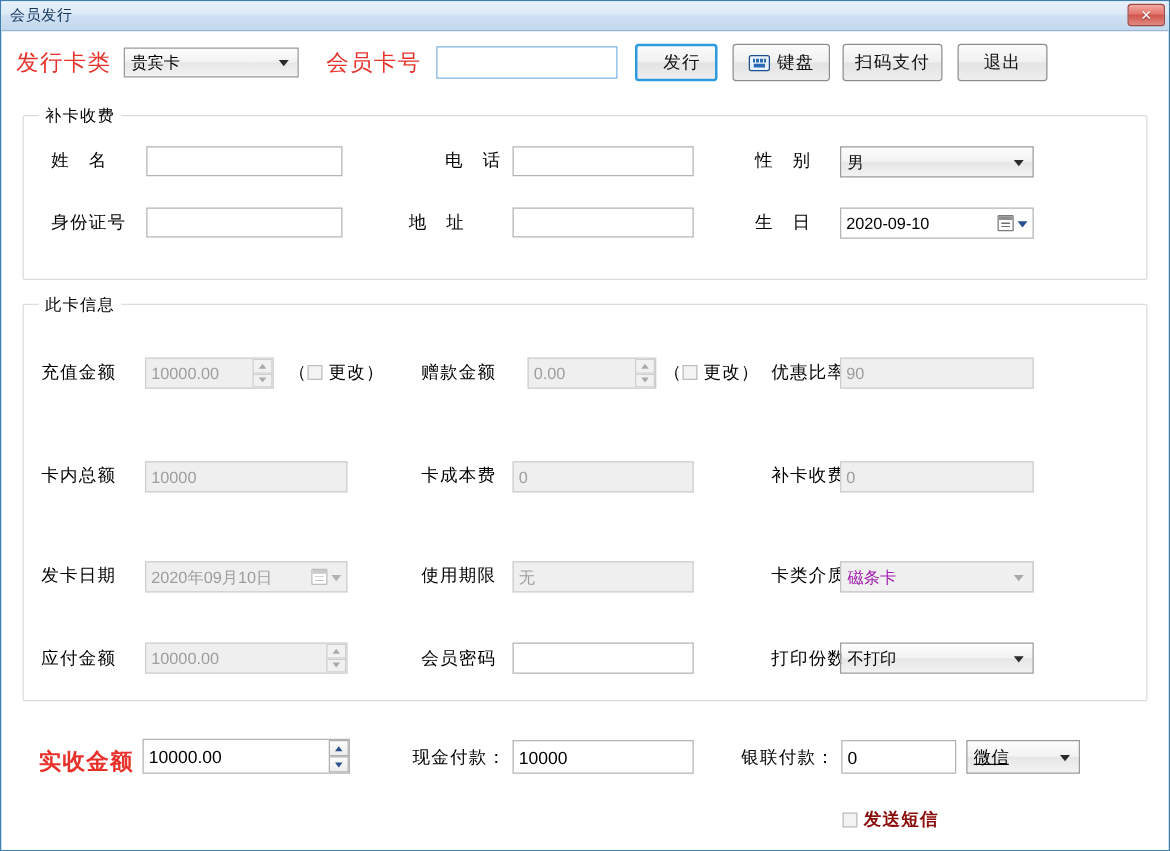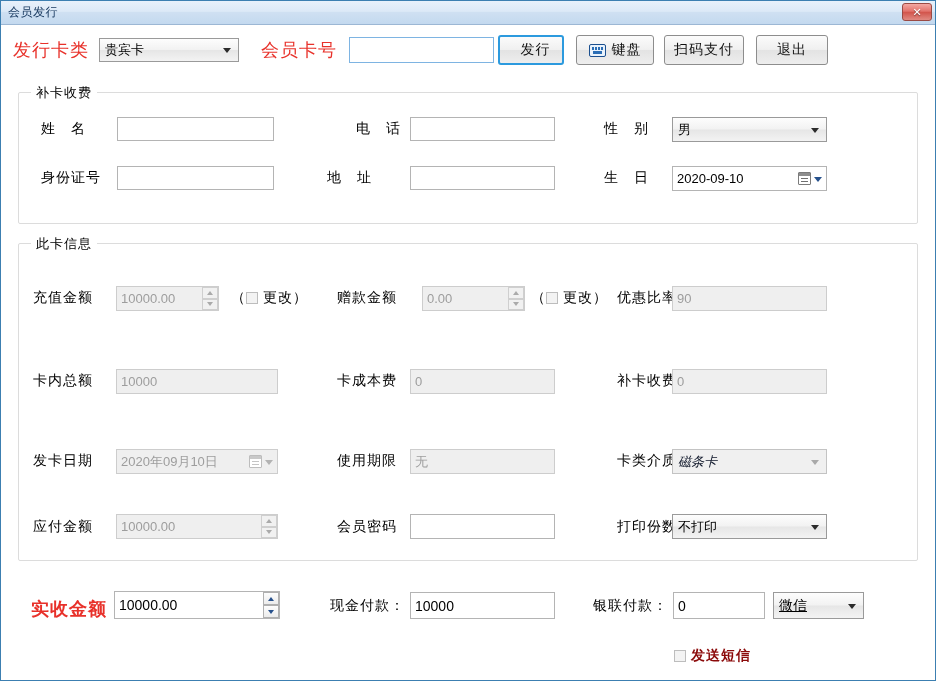--- a/index.html
+++ b/index.html
@@ -76,22 +76,21 @@
     right: 7px; top: 50%;
     margin-top: -2px;
     width: 0; height: 0;
     border-left: 4px solid transparent;
     border-right: 4px solid transparent;
     border-top: 5px solid #2b2b2b;
   }
   .combo.disabled {
     background: #f0f0f0;
     border-color: #c3c3c3;
-    color: #0f172a;
-    font-style: italic;
+    color: #a21caf;
   }
   .combo.disabled .arrow { border-top-color: #a9a9a9; }
 
   .txt {
     height: 24px;
     border: 1px solid #b4b4b4;
     background: #fff;
     font-size: 13px;
     color: #000;
     padding: 0 4px;
@@ -272,21 +271,21 @@
 </div>
 
 <div class="toolbar">
   <span class="lbl-red">发行卡类</span>
   <div class="combo" style="width:140px;margin-left:10px;">
     <span>贵宾卡</span>
     <span class="arrow"></span>
   </div>
   <span class="lbl-red" style="margin-left:22px;">会员卡号</span>
   <input class="txt focus" style="width: 145px; height: 26px; margin-left: 12px;" value="">
-  <button class="btn primary" style="margin-left:4px;width:66px;padding-left:15px;">
+  <button class="btn primary" style="margin-left:14px;width:66px;padding-left:15px;">
     <span>发行</span>
   </button>
   <button class="btn" style="margin-left:12px;width:78px;">
     <span class="kbd-icon"></span>
     <span>键盘</span>
   </button>
   <button class="btn" style="margin-left:10px;width:80px;">
     <span>扫码支付</span>
   </button>
   <button class="btn" style="margin-left:12px;width:72px;">

